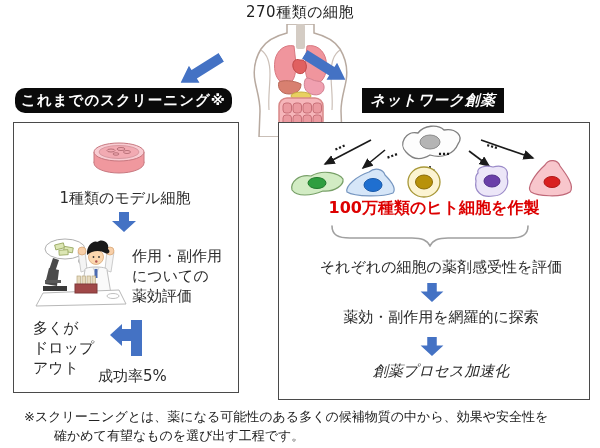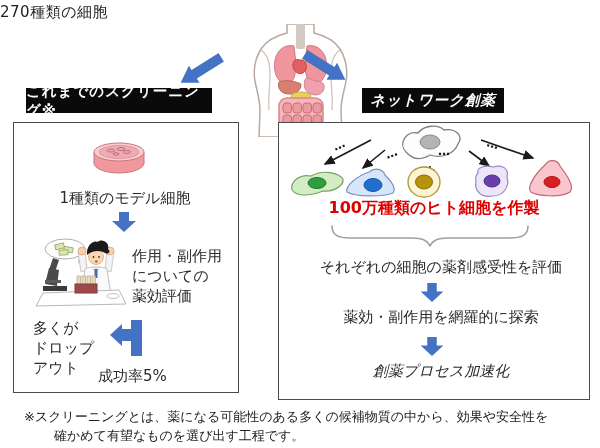--- a/index.html
+++ b/index.html
@@ -1,22 +1,22 @@
 <!DOCTYPE html>
 <html><head>
 <meta charset="utf-8">
 <style>
   html,body{margin:0;padding:0;background:#fff;}
   .stage{position:relative;width:600px;height:448px;background:#ffffff;overflow:hidden;
          font-family:"DejaVu Sans","Liberation Sans",sans-serif;}
   .abs{position:absolute;}
-  .title{top:3px;left:0;width:600px;font-size:15px;color:#1e1e1e;letter-spacing:.5px;}
+  .title{top:3px;left:0;width:600px;text-align:center;font-size:15px;color:#1e1e1e;letter-spacing:.5px;}
   .hdr{background:#0a0a0a;color:#ffffff;font-weight:bold;font-size:14.5px;
        display:flex;align-items:center;justify-content:center;letter-spacing:1px;}
-  .hdr-left{left:26px;top:88px;width:186px;height:25px;}
+  .hdr-left{left:15px;top:88px;width:217px;height:25px;border-radius:10px;}
   .hdr-right{left:362px;top:88px;width:142px;height:25px;font-style:italic;}
   .panel{border:1.5px solid #4a4a4a;background:#ffffff;}
   .panel-left{left:13px;top:122px;width:224px;height:269px;}
   .panel-right{left:278px;top:122px;width:310px;height:276px;}
   .jp{color:#2b2b2b;font-size:15px;line-height:20px;}
   .multiline{white-space:pre-line;}
   .blue{fill:#4472c4;}
   .model-cell{left:20px;top:188px;width:210px;text-align:center;}
   .eval-text{left:132px;top:246px;}
   .dropout-text{left:33px;top:318px;}

